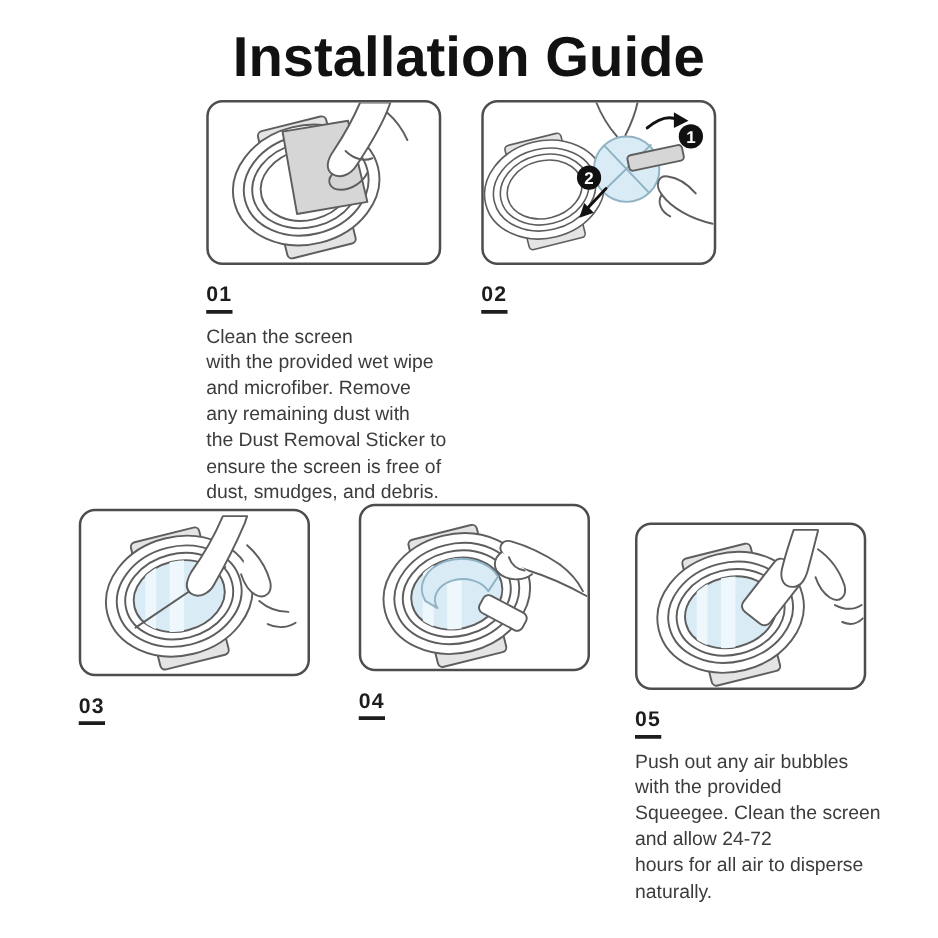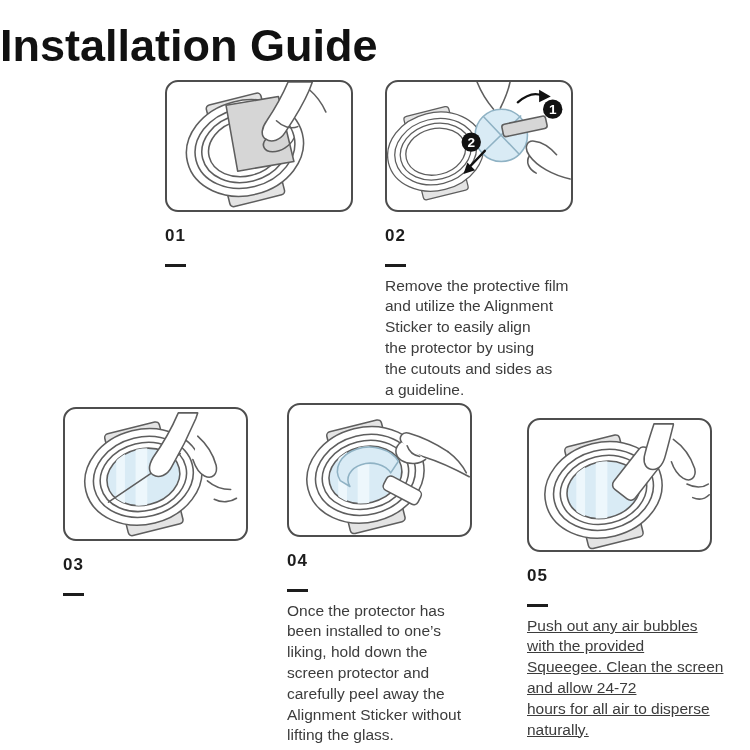--- a/index.html
+++ b/index.html
@@ -1,31 +1,31 @@
 <!DOCTYPE html>
 <html><head>
 <meta charset="utf-8">
 <style>
   html,body{margin:0;padding:0;background:#fff;}
   #page{position:relative;width:750px;height:750px;background:#fff;overflow:hidden;
         font-family:"Liberation Sans", sans-serif;color:#3c3c3c;}
-  .title{margin:0;position:absolute;top:20px;left:0;width:750px;
+  .title{margin:0;position:absolute;top:20px;left:0;width:750px;text-align:center;
          font-size:45px;font-weight:bold;color:#111;letter-spacing:0px;}
   .step-col{position:absolute;}
   .col-1{left:165px;top:80px;width:212px;}
   .col-2{left:385px;top:80px;width:212px;}
   .col-3{left:63px; top:407px;width:216px;}
   .col-4{left:287px;top:403px;width:216px;}
-  .col-5{left:527px;top:418px;width:216px;text-decoration:underline;}
+  .col-5{left:508px;top:418px;width:216px;}
   .panel{box-sizing:border-box;border:2.5px solid #4d4d4d;border-radius:13px;background:#fff;}
   .panel-r1{width:188px;height:132px;}
   .panel-r2{width:185px;height:134px;}
   .panel svg{display:block;width:100%;height:100%;}
   .step-num{display:inline-block;margin-top:15px;font-size:17px;font-weight:bold;color:#1d1d1d;
-            letter-spacing:1px;border-bottom:3px solid #1d1d1d;padding-bottom:18px;line-height:1.1;}
+            letter-spacing:1px;border-bottom:3px solid #1d1d1d;padding-bottom:2px;line-height:1.1;}
   .step-body{margin-top:9px;font-size:15.5px;line-height:1.34;color:#3c3c3c;white-space:pre-line;}
   .ill{stroke:#5e5e5e;stroke-width:1.6;fill:none;stroke-linecap:round;stroke-linejoin:round;}
   .ill .fillw{fill:#ffffff;}
   .ill .gray{fill:#e4e4e4;}
   .ill .cloth{fill:#d6d6d6;}
   .ill .film{fill:#d9ebf5;}
   .ill .stripe{fill:#edf7fc;stroke:none;}
   .ill .filmline{stroke:#8fb2c4;}
   .ill .badge{fill:#111;stroke:none;}
   .ill .badge-txt{fill:#fff;stroke:none;font-family:"Liberation Sans",sans-serif;
@@ -52,20 +52,27 @@
           <ellipse class="fillw" cx="80" cy="68" rx="38" ry="29"></ellipse>
         </g>
         <polygon class="cloth" points="60,24 114,15 130,82 72,92"></polygon>
         <path class="fillw" d="M124 0 C118 14 110 28 102 40 C97 47 95 55 101 59 C107 63 116 60 121 52 C129 40 140 22 146 8 L149 0 Z"></path>
         <path d="M101 59 C96 65 99 72 108 72 C117 72 126 66 130 58" fill="none"></path>
         <path d="M146 8 C153 14 159 22 163 31" fill="none"></path>
         <path d="M112 40 C118 46 127 49 134 46" fill="none"></path>
       </svg>
     </div>
     <div class="step-num">01</div>
+    <div class="step-body">Clean the screen
+with the provided wet wipe
+and microfiber. Remove
+any remaining dust with
+the Dust Removal Sticker to
+ensure the screen is free of
+dust, smudges, and debris.</div>
   </div>
 
   <div class="step-col col-2">
     <div class="panel panel-r1">
       <svg viewBox="0 0 188 132" class="ill">
         <g transform="translate(-20 16) scale(0.82) rotate(-14 85 70)">
           <path class="gray" d="M60 16 h50 a4 4 0 0 1 4 4 v14 h-58 v-14 a4 4 0 0 1 4 -4 z"></path>
           <path class="gray" d="M56 104 h58 v16 a4 4 0 0 1 -4 4 h-50 a4 4 0 0 1 -4 -4 z"></path>
           <ellipse class="fillw" cx="85" cy="68" rx="61" ry="49"></ellipse>
           <ellipse class="fillw" cx="85" cy="68" rx="52" ry="41"></ellipse>
@@ -86,26 +93,20 @@
         <polygon class="arrowhead" points="156,8 168,15 156,21"></polygon>
         <circle class="badge" cx="170" cy="28" r="10"></circle>
         <text class="badge-txt" x="170" y="33">1</text>
         <circle class="badge" cx="86" cy="62" r="10"></circle>
         <text class="badge-txt" x="86" y="67">2</text>
         <line class="arrow" x1="100" y1="71" x2="83" y2="89"></line>
         <polygon class="arrowhead" points="78,95 90,91 82,83"></polygon>
       </svg>
     </div>
     <div class="step-num">02</div>
-    <div class="step-body">Remove the protective film
-and utilize the Alignment
-Sticker to easily align
-the protector by using
-the cutouts and sides as
-a guideline.</div>
   </div>
 
   <div class="step-col col-3">
     <div class="panel panel-r2">
       <svg viewBox="0 0 185 134" class="ill">
         <defs>
             <clipPath id="face3">
               <ellipse cx="80" cy="70" rx="38" ry="29" transform="rotate(-14 80 70)"></ellipse>
             </clipPath>
           </defs>
@@ -155,27 +156,20 @@
         <g transform="rotate(28 116 88)">
           <rect class="fillw" x="96" y="80" width="40" height="16" rx="5"></rect>
         </g>
         <path class="fillw" d="M185 74 C167 64 150 57 137 53 C127 50 119 45 115 38 C112 33 116 27 123 29 C137 33 151 40 163 48"></path>
         <path class="fillw" d="M115 38 C108 43 107 52 115 57 C123 62 134 61 140 56"></path>
         <path d="M121 42 C123 48 128 52 134 53" fill="none"></path>
         <path d="M163 48 C171 54 178 62 182 70" fill="none"></path>
       </svg>
     </div>
     <div class="step-num">04</div>
-    <div class="step-body">Once the protector has
-been installed to one’s
-liking, hold down the
-screen protector and
-carefully peel away the
-Alignment Sticker without
-lifting the glass.</div>
   </div>
 
   <div class="step-col col-5">
     <div class="panel panel-r2">
       <svg viewBox="0 0 185 134" class="ill">
         <defs>
             <clipPath id="face5">
               <ellipse cx="76" cy="72" rx="38" ry="29" transform="rotate(-14 76 72)"></ellipse>
             </clipPath>
           </defs>

